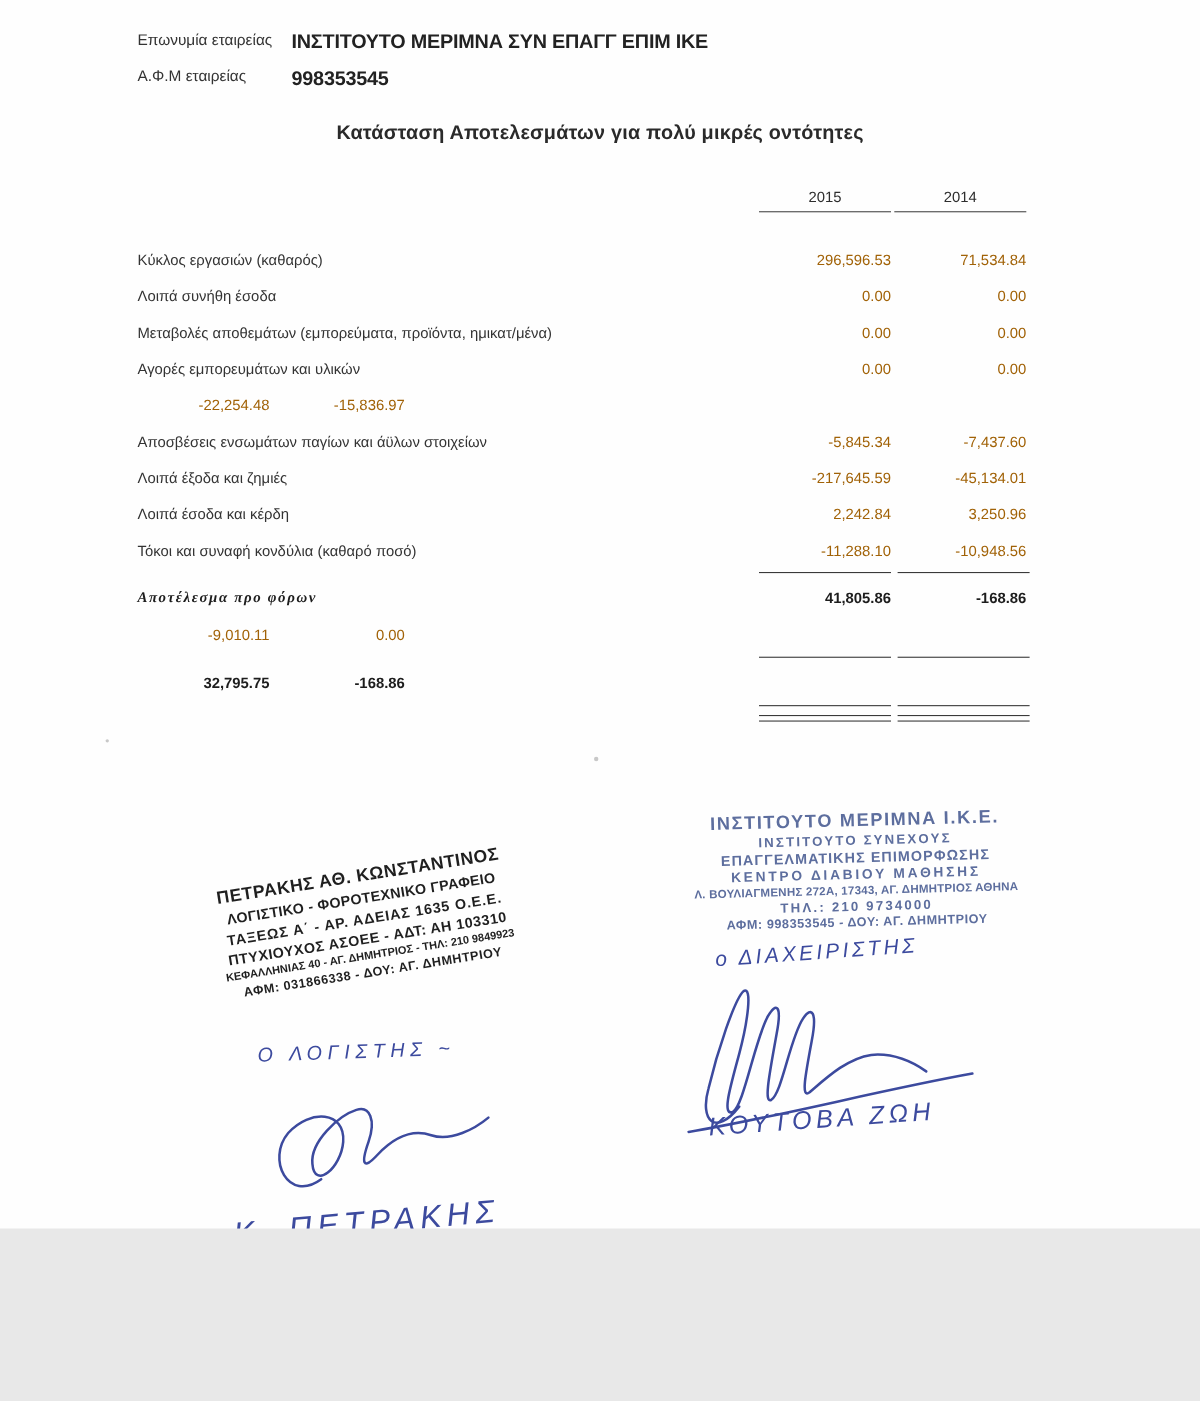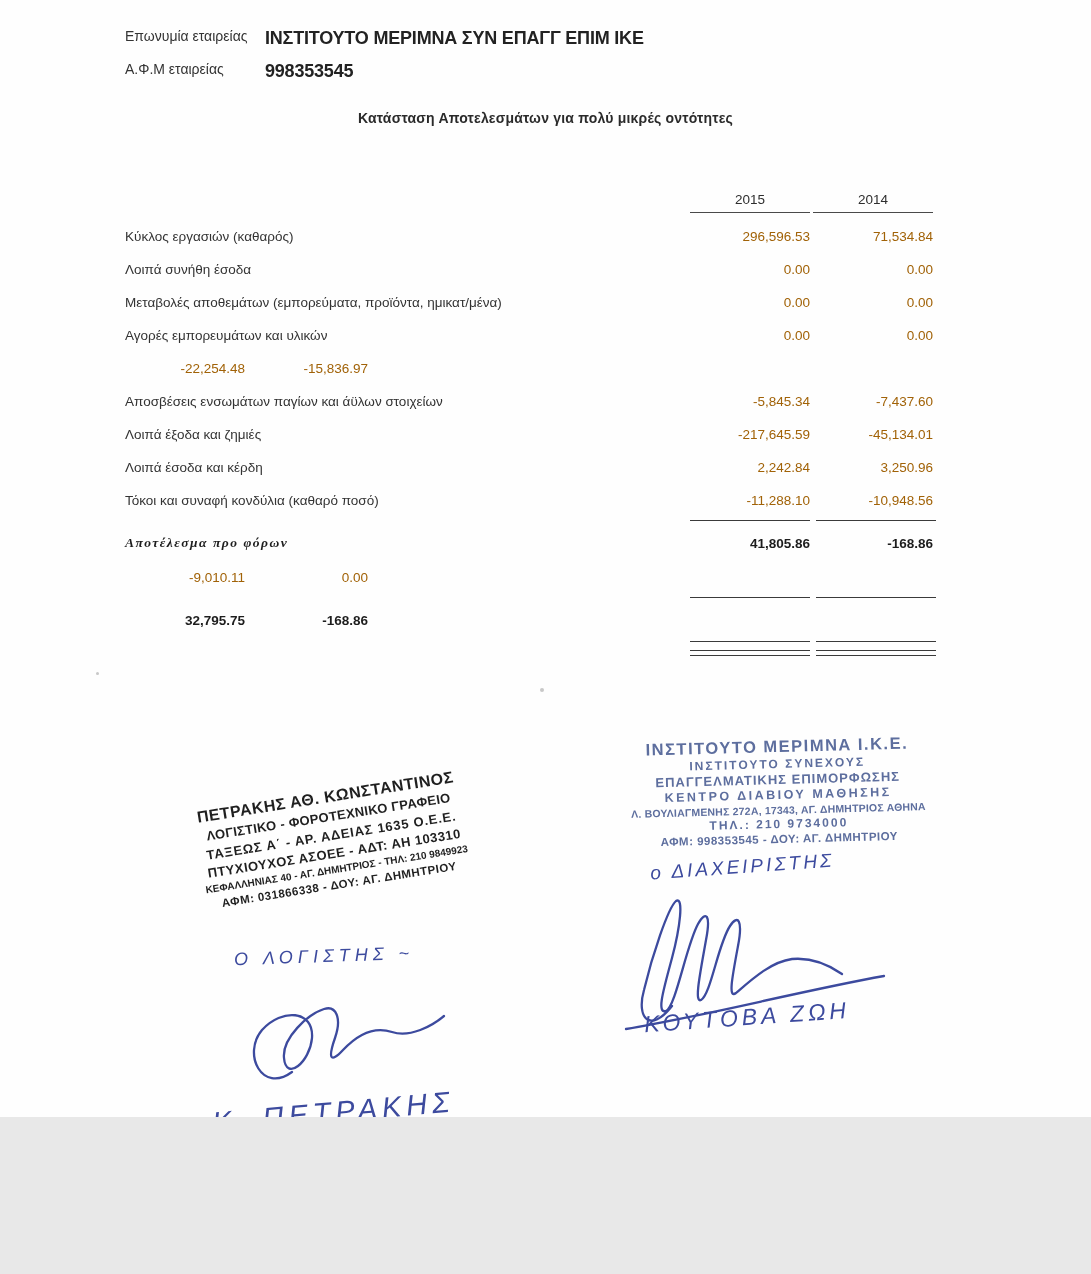--- a/index.html
+++ b/index.html
@@ -8,28 +8,28 @@
     background:#fefefe;overflow:hidden;
     font-family:"Liberation Sans",sans-serif;color:#2b2b2b;
   }
   
   .hdr-row{position:absolute;left:125px;display:flex;}
   .hdr-label{width:140px;font-size:14px;color:#333;}
   .hdr-value{font-size:18px;font-weight:600;letter-spacing:-0.2px;color:#222;}
   
   .doc-title{
     position:absolute;top:110px;left:0;width:100%;text-align:center;
-    font-size:14px;font-weight:bold;color:#2a2a2a;letter-spacing:0.2px;
+    font-size:18px;font-weight:bold;color:#2a2a2a;letter-spacing:0.2px;
   }
   
   .rtable{position:absolute;left:125px;top:172px;width:810px;font-size:13.5px;}
   .thead{position:relative;height:26px;margin-bottom:22px;}
   .colhead{
     position:absolute;top:0;width:120px;text-align:center;
-    border-bottom:1.6px solid #4a4a4a;padding-bottom:5px;font-size:13.5px;color:#2e2e2e;margin-top:20px;
+    border-bottom:1.6px solid #4a4a4a;padding-bottom:5px;font-size:13.5px;color:#2e2e2e;
   }
   .ch1{left:565px;}
   .ch2{left:688px;}
   .trow{display:flex;height:33px;align-items:center;}
   .trow .lbl{width:560px;padding-right:5px;color:#333;}
   .trow .v{width:120px;text-align:right;flex:none;color:#a16207;}
   .trow .v.v1{margin-left:0;}
   .trow .v.v2{margin-left:3px;}
   .trow.boldrow{height:36px;}
   .trow.boldrow .lbl,.trow.boldrow .v{font-weight:bold;color:#1d1d1d;}

